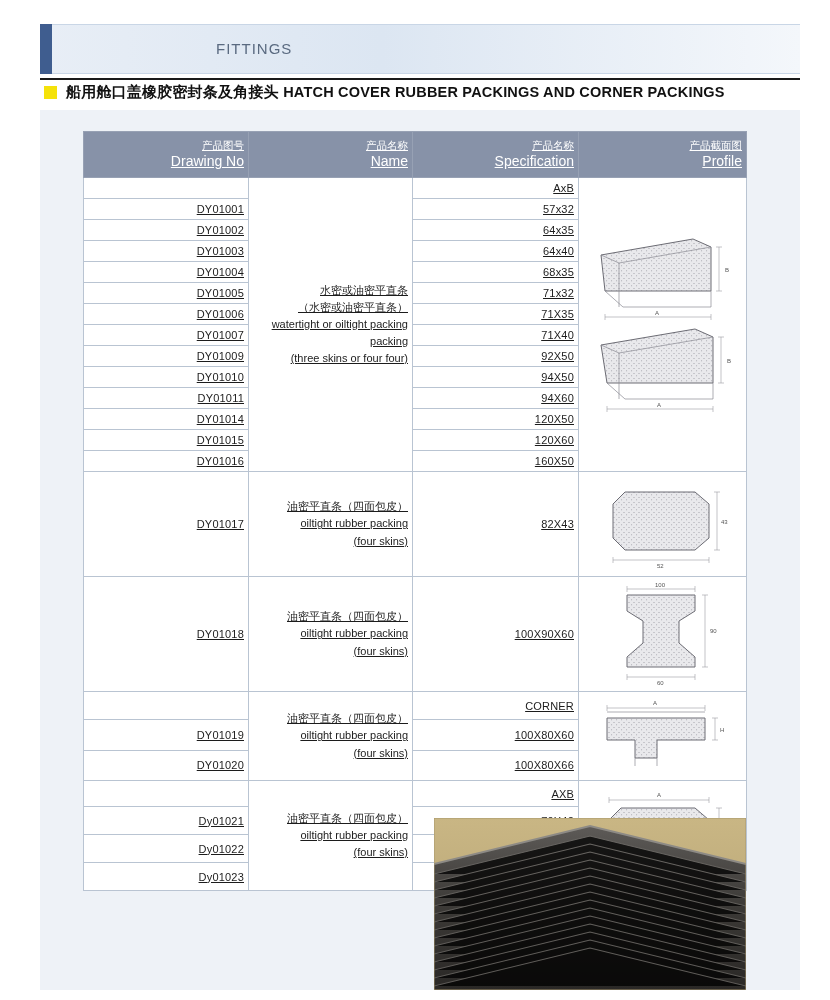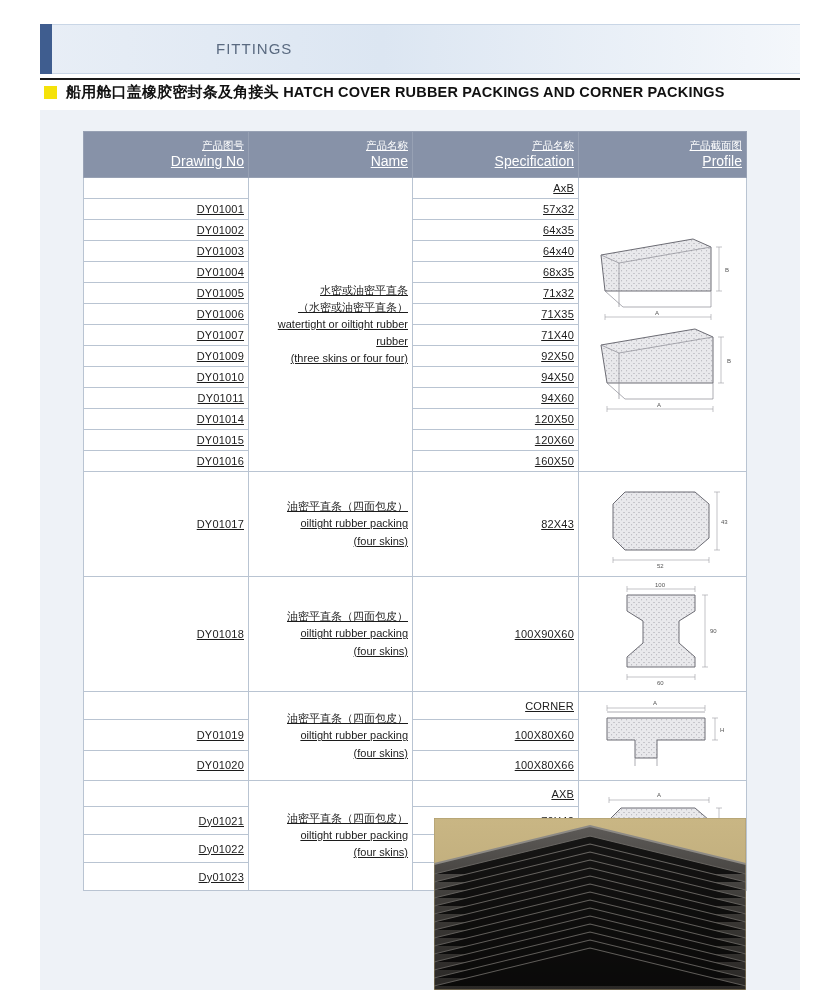--- a/index.html
+++ b/index.html
@@ -192,21 +192,21 @@
           </th>
         </tr>
       </thead>
       <tbody>
 
         <tr>
           <td class="dwg"></td>
           <td class="name" rowspan="14">
             <span class="name-block">水密或油密平直条</span>
             <span class="name-block">（水密或油密平直条）</span>
-            <span class="name-block">watertight or oiltight rubber rubber</span>
+            <span class="name-block">watertight or oiltight packing packing</span>
             <span class="name-block">(three skins or four four)</span>
           </td>
           <td class="spec-val">AxB</td>
           <td class="profile" rowspan="14">
             <svg class="prof-svg" width="160" height="215" viewBox="0 0 160 215">
               <defs>
                 <pattern id="spk" width="5" height="5" patternUnits="userSpaceOnUse">
                   <rect width="5" height="5" fill="#e9e9ec"></rect>
                   <circle cx="1" cy="1.5" r="0.55" fill="#9a9aa2"></circle>
                   <circle cx="3.6" cy="3.7" r="0.5" fill="#9a9aa2"></circle>

